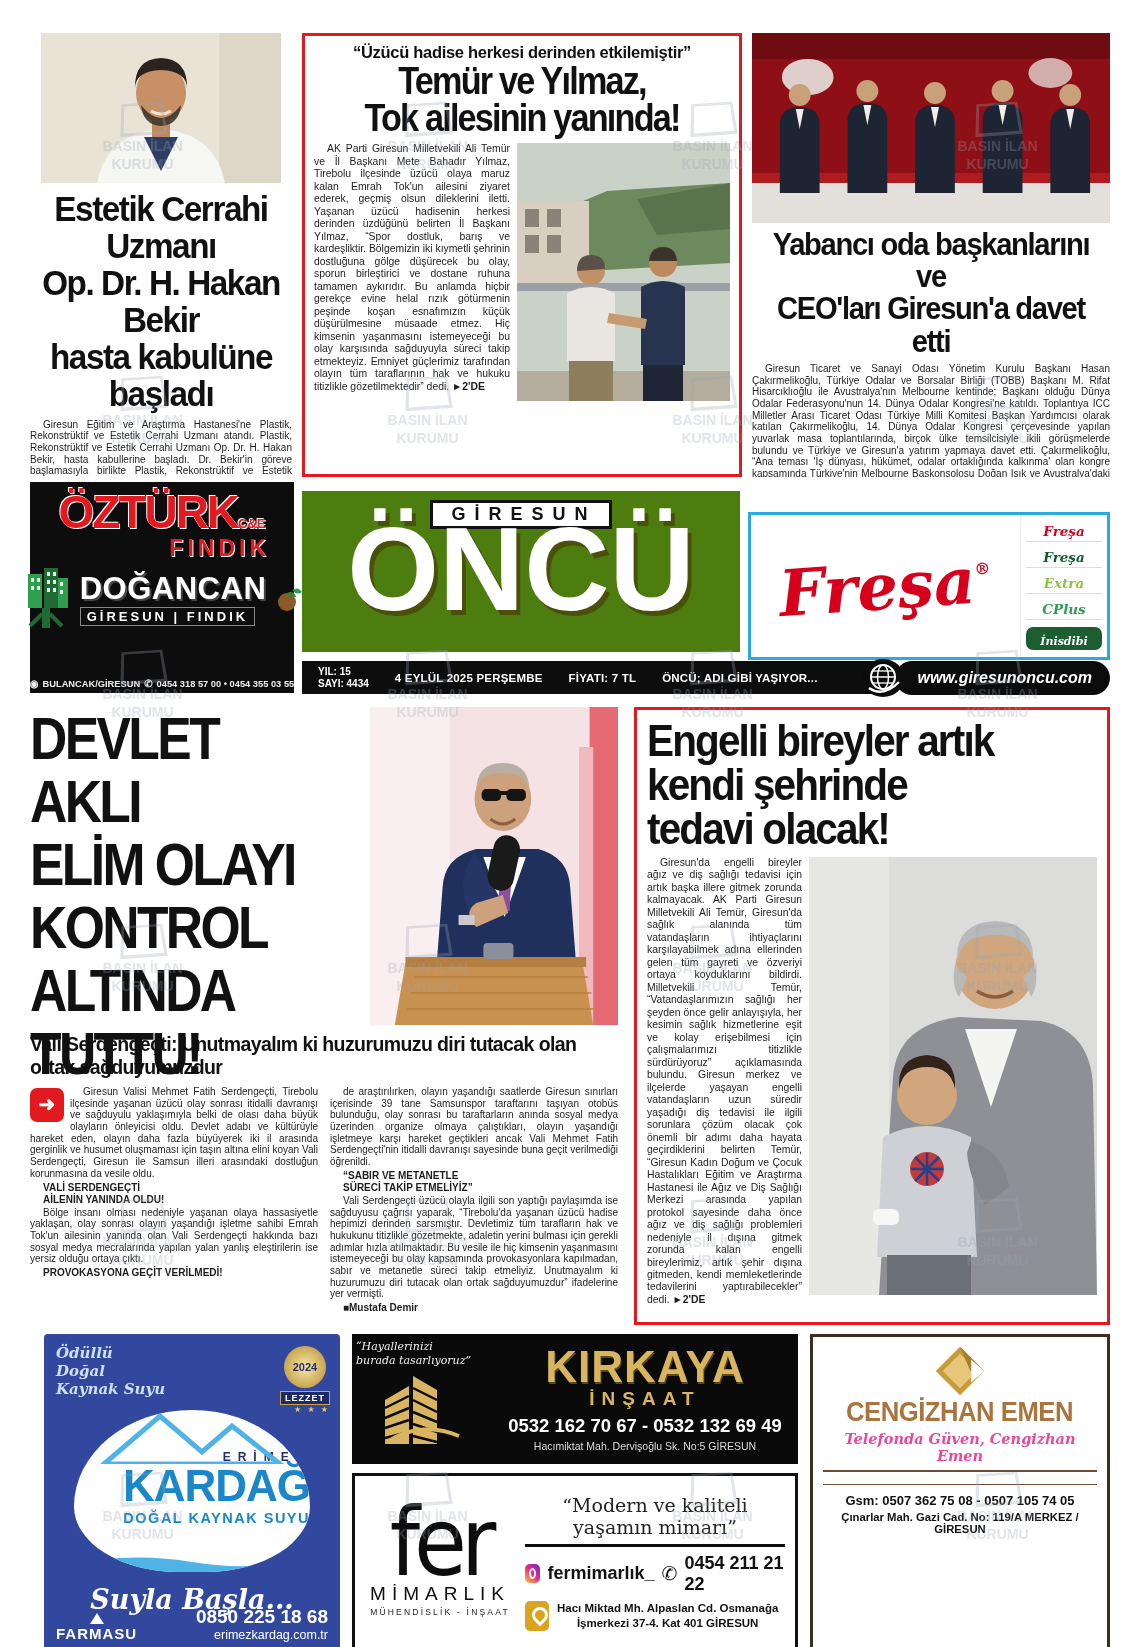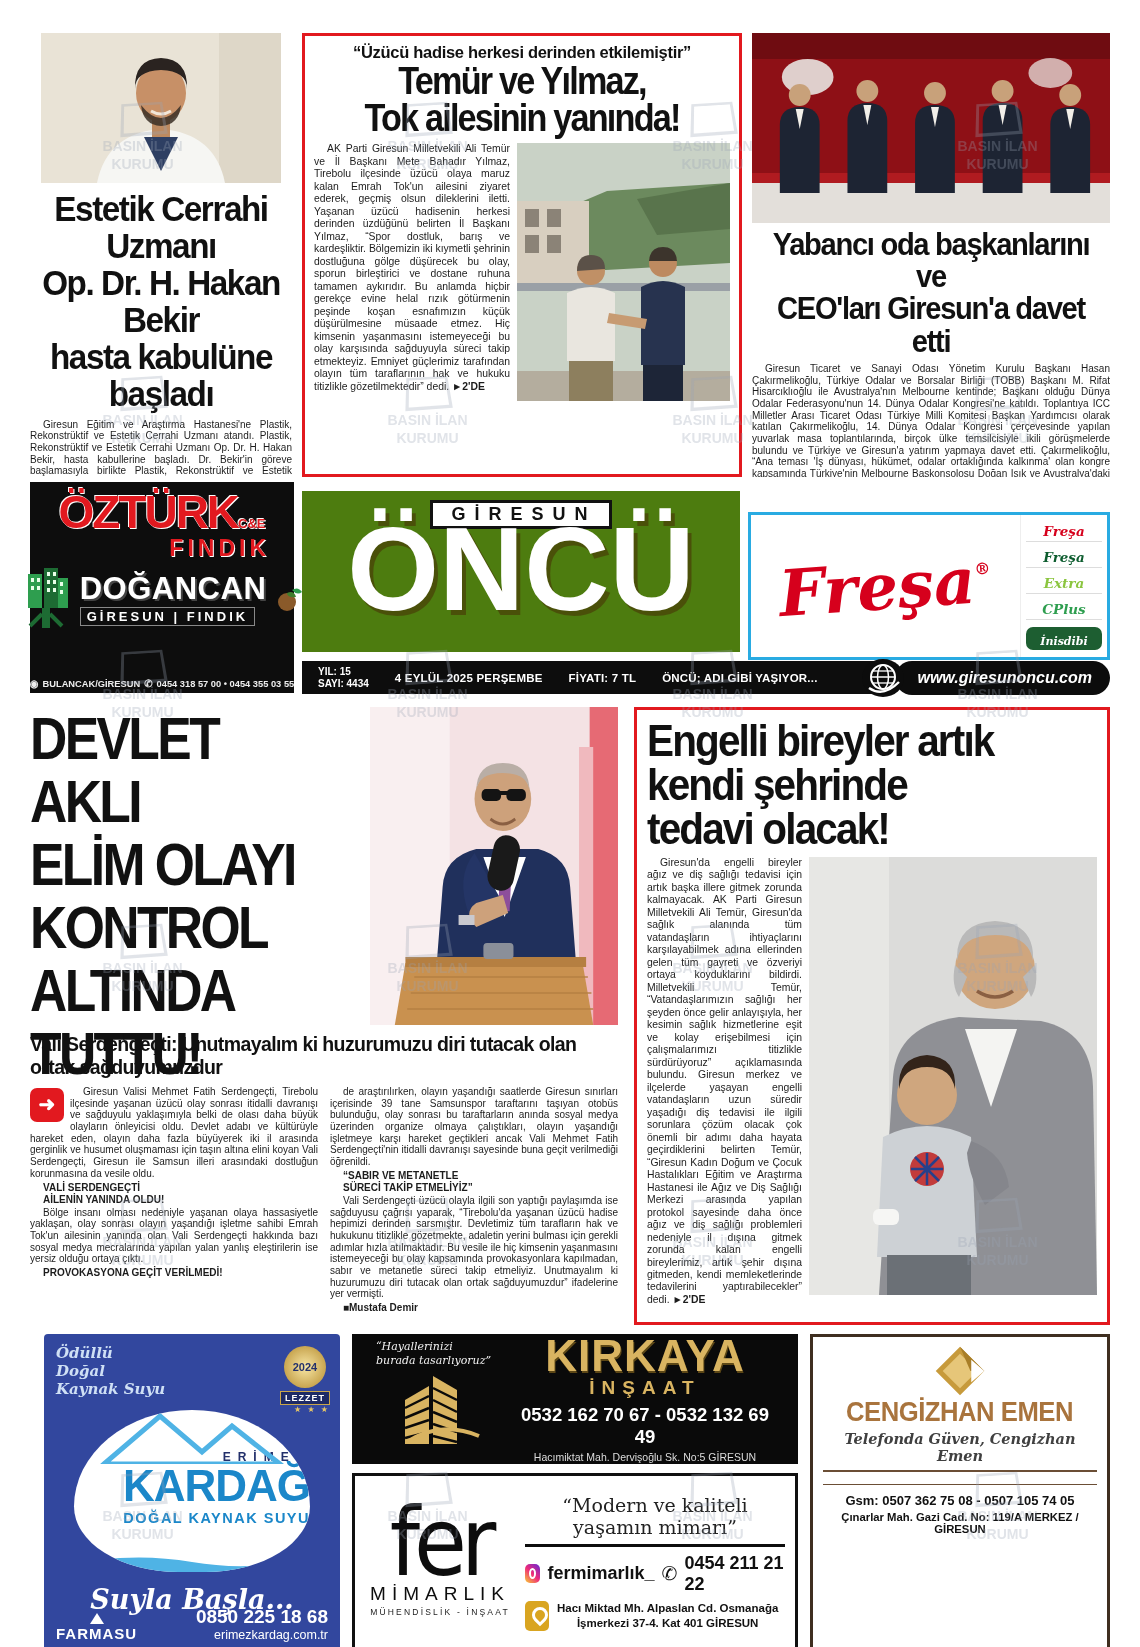--- a/index.html
+++ b/index.html
@@ -124,21 +124,21 @@
       text-align:center;margin-top:12px;color:#fff;}
   .kd-bottom{position:absolute;left:12px;right:12px;bottom:10px;display:flex;align-items:flex-end;justify-content:space-between;}
   .kd-farmasu{font-weight:800;font-size:15px;letter-spacing:1px;text-align:center;}
   .kd-caret{width:0;height:0;border-left:7px solid transparent;border-right:7px solid transparent;
       border-bottom:11px solid #fff;margin:0 auto 1px;}
   .kd-phone{font-weight:800;font-size:19px;text-align:right;line-height:1.15;}
   .kd-web{font-weight:400;font-size:12.5px;}
 
   .mid-ads{flex:1;display:flex;flex-direction:column;gap:9px;}
   .kirkaya{height:130px;background:#0a0a0a;color:#fff;display:flex;align-items:center;
-      box-sizing:border-box;padding:6px 24px;gap:10px;position:relative;}
+      box-sizing:border-box;padding:6px 4px;gap:10px;position:relative;}
   .kk-left{width:130px;align-self:stretch;display:flex;flex-direction:column;}
   .kk-slogan{font-style:italic;font-family:"DejaVu Serif",serif;font-size:11px;color:#f2f2f2;line-height:1.25;}
   .kk-icon{width:84px;height:74px;margin:2px auto 0;}
   .kk-right{flex:1;text-align:center;}
   .kk-brand{color:#d9b461;font-weight:800;font-size:44px;letter-spacing:1px;line-height:.95;
       text-shadow:1px 2px 0 #5c4716;}
   .kk-sub{color:#d9b461;font-weight:800;font-size:19px;letter-spacing:7px;margin-top:0px;}
   .kk-phone{font-weight:800;font-size:18.5px;margin-top:5px;}
   .kk-addr{font-size:10.5px;color:#ddd;margin-top:3px;}
 
@@ -161,21 +161,21 @@
   .pin-icon{width:24px;height:30px;background:#d9a521;border-radius:5px;position:relative;}
   .pin-icon::after{content:"";position:absolute;left:7px;top:6px;width:10px;height:10px;border:3px solid #fff;border-radius:50% 50% 50% 0;transform:rotate(-45deg);}
   .fer-addr{font-weight:700;font-size:11.5px;line-height:1.25;text-align:center;}
 
   .emen{width:300px;background:#fff;border:3px solid #3f2e20;box-sizing:border-box;padding:8px 10px;
       display:flex;flex-direction:column;align-items:center;text-align:center;}
   .emen-logo{width:52px;height:52px;}
   .emen-name{color:#a9743d;font-weight:800;font-size:27px;letter-spacing:-.5px;line-height:1;
       transform:scaleX(.95);margin-top:2px;}
   .emen-slogan{font-family:"DejaVu Serif",serif;font-style:italic;font-weight:700;font-size:14.5px;
-      margin-top:4px;color:#404040;}
+      margin-top:4px;color:#ec4899;}
   .emen-rule{width:100%;height:1.5px;background:#6b4e35;margin:6px 0;}
   .emen-bullets{text-align:left;font-weight:800;font-size:12.6px;line-height:1.55;letter-spacing:-.2px;}
   .emen-gsm{font-weight:800;font-size:13px;margin-top:2px;}
   .emen-addr{font-weight:800;font-size:11.3px;margin-top:3px;}
 
   
   .watermark-layer{position:absolute;inset:0;z-index:8;pointer-events:none;display:grid;
       grid-template-columns:repeat(4,1fr);grid-auto-rows:274px;}
   .wm{display:flex;flex-direction:column;align-items:center;justify-content:center;
       color:#99a3b4;opacity:.30;font-weight:700;font-size:14px;text-align:center;white-space:pre-line;line-height:1.25;}

